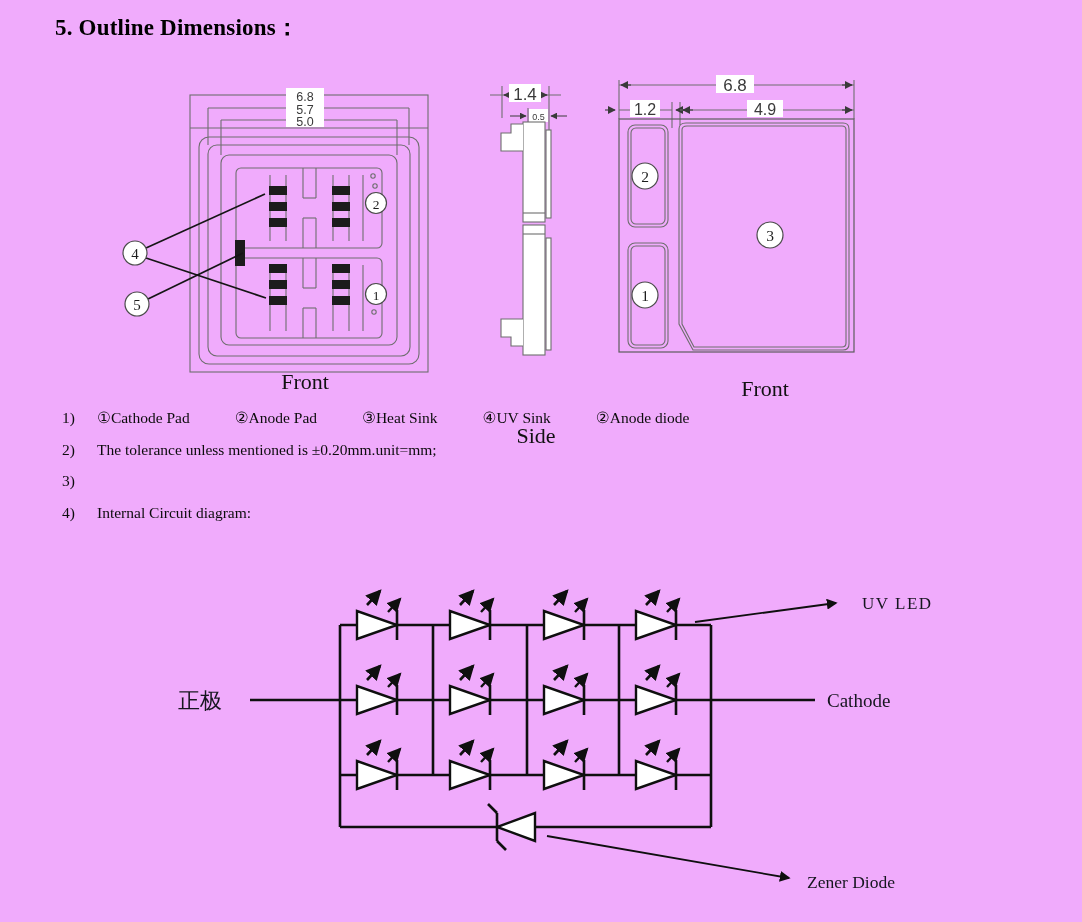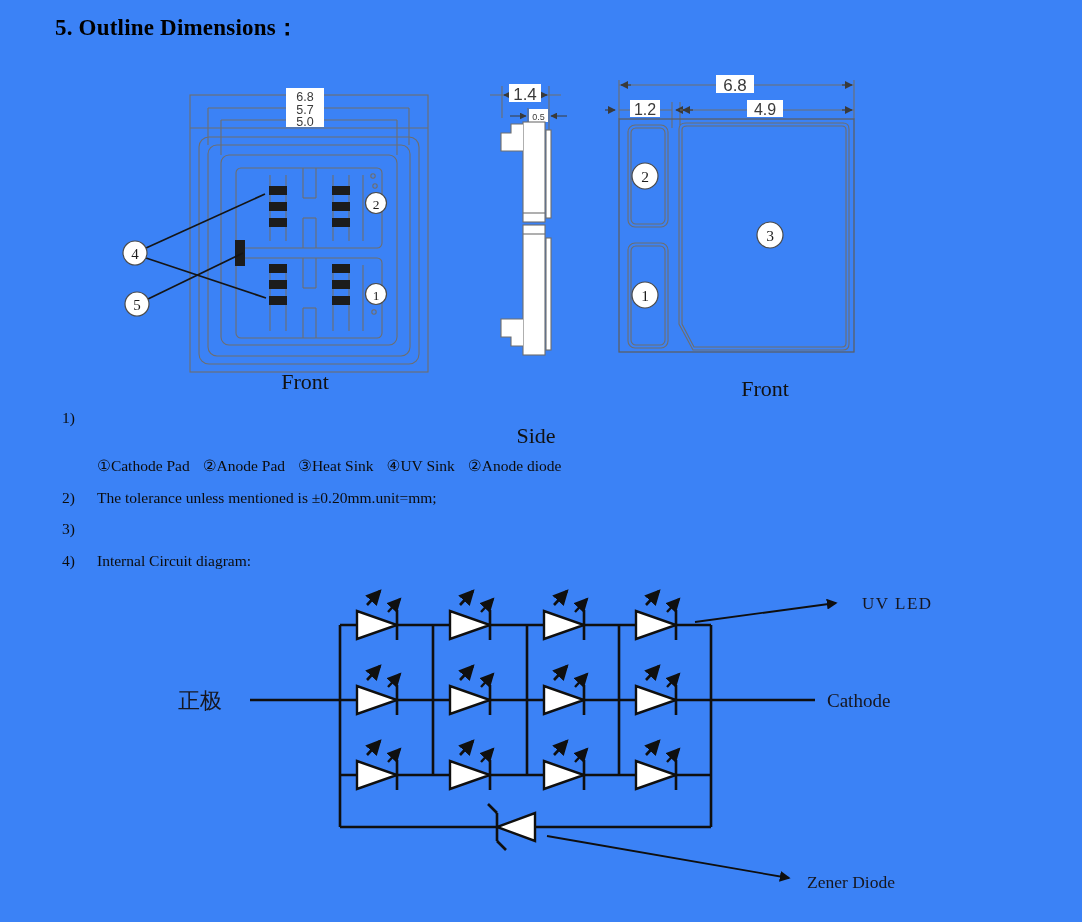--- a/index.html
+++ b/index.html
@@ -1,16 +1,16 @@
 <!DOCTYPE html>
 <html><head>
 <meta charset="utf-8">
 <style>
   html,body{margin:0;padding:0;background:#fff;}
-  #page{position:relative;width:1082px;height:922px;background:#3b82f6;overflow:hidden;
+  #page{position:relative;width:1082px;height:922px;background:#f0abfc;overflow:hidden;
         font-family:"Liberation Serif", serif;color:#000;}
   #title{position:absolute;left:55px;top:12px;font-size:23px;font-weight:bold;letter-spacing:.2px;}
   .viewlabel{position:absolute;font-size:22px;color:#111;text-align:center;}
   #lbl-front{left:230px;top:369px;width:150px;}
   #lbl-side{left:466px;top:379px;width:140px;margin-top:44px;}
   #lbl-back{left:690px;top:376px;width:150px;}
   svg{position:absolute;overflow:visible;}
   #front-svg{left:110px;top:72px;}
   #side-svg{left:470px;top:72px;}
   #back-svg{left:600px;top:72px;}
@@ -21,21 +21,21 @@
   .chip{fill:#1c1c1c;stroke:none;}
   .callout{stroke:#4a4a4a;stroke-width:1.2;fill:#fff;}
   .cotxt{font-family:"Liberation Serif", serif;fill:#1d1d1d;}
   .leader{stroke:#151515;stroke-width:1.7;fill:none;}
   .cw{stroke:#0f0f0f;stroke-width:2.6;fill:none;}
   .cfill{stroke:#0f0f0f;stroke-width:2.4;fill:#ffffff;}
   .ctxt{fill:#16161f;}
   #notes{position:absolute;left:62px;top:408px;width:780px;font-size:15.5px;color:#0c0c0c;}
   .note-row{display:flex;margin-bottom:11.5px;line-height:20px;}
   .note-num{width:35px;flex:0 0 35px;}
-  .note-parts{display:flex;gap:13px;margin-top:48px;}
+  .note-parts{display:flex;gap:45px;}
 </style>
 </head>
 <body>
 
 <div id="page">
 
   <div id="title">5. Outline Dimensions：</div>
 
   <svg id="front-svg" width="360" height="335" viewBox="0 0 360 335">
     <g>

